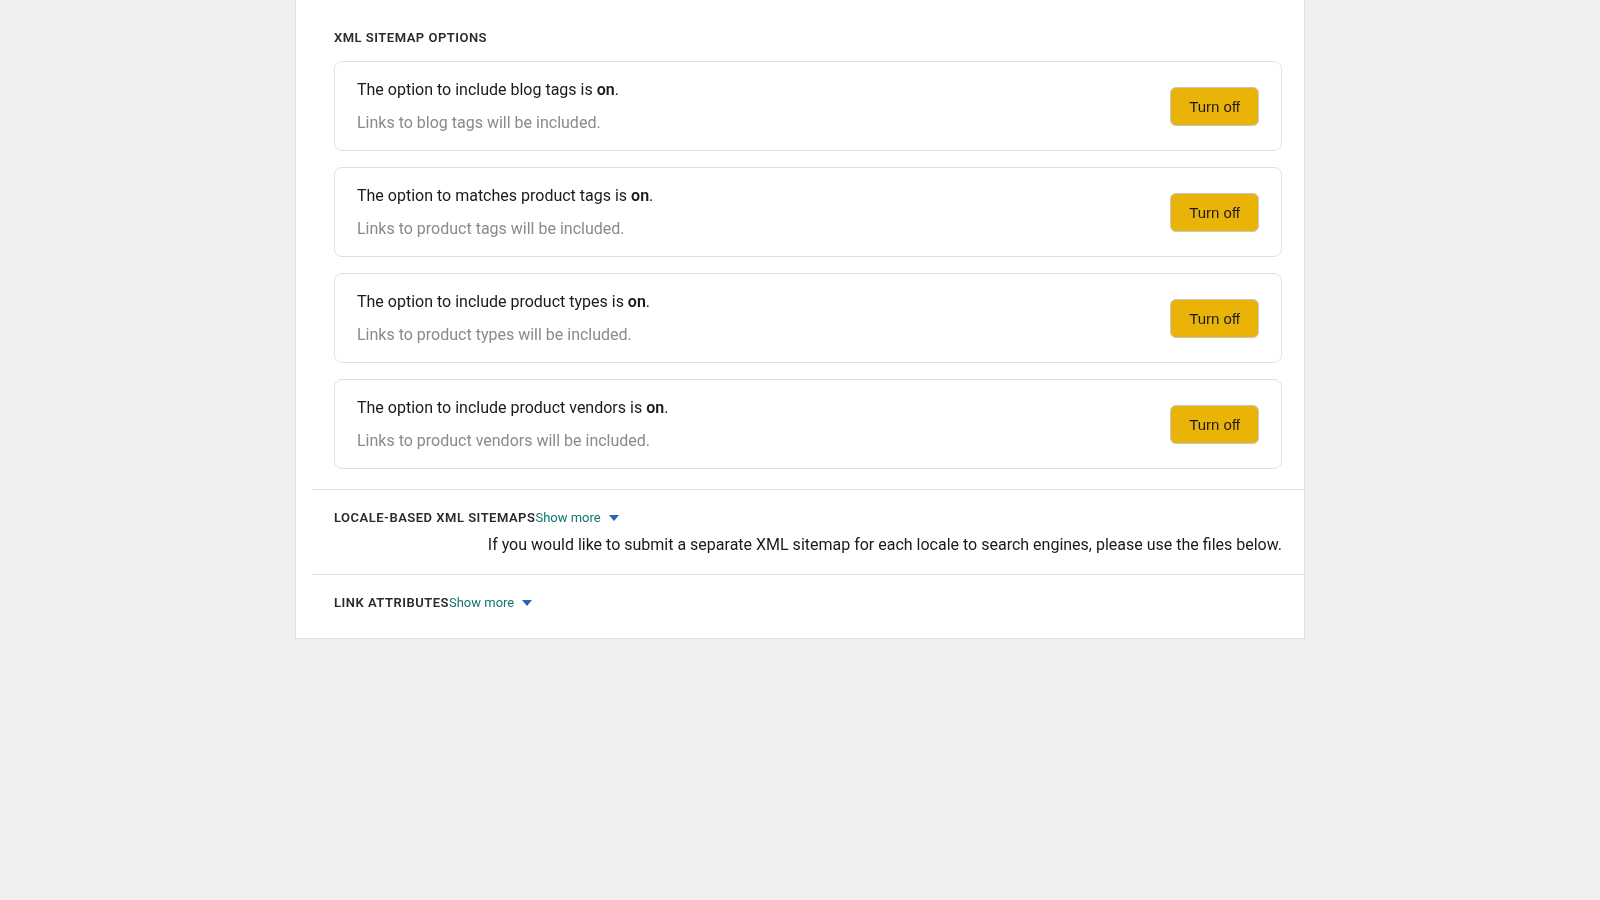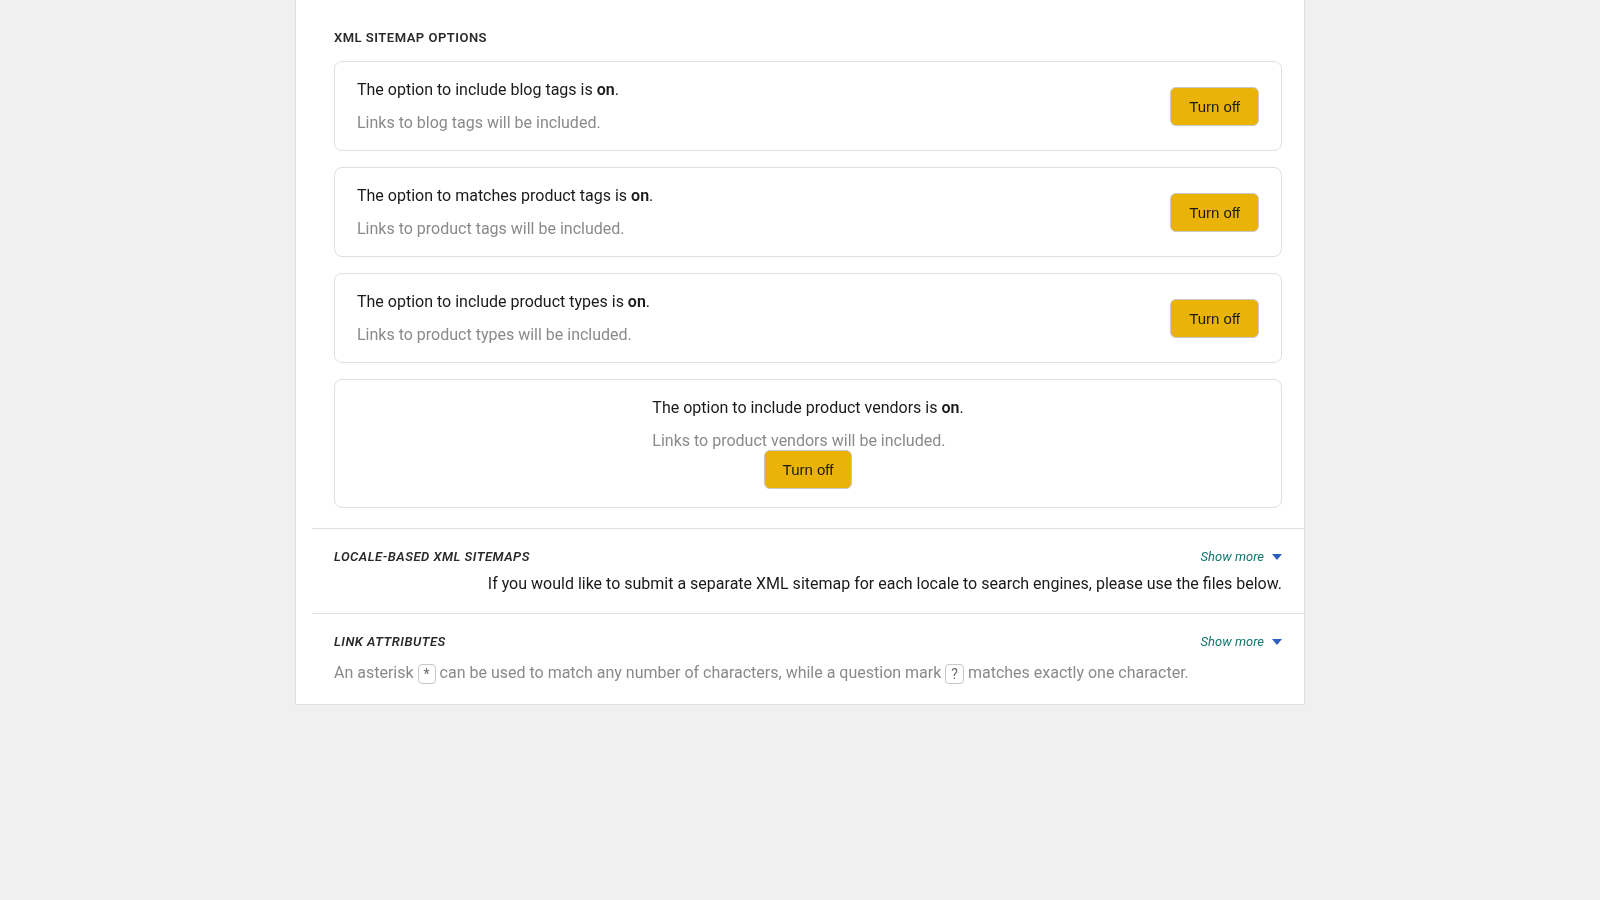--- a/index.html
+++ b/index.html
@@ -30,40 +30,38 @@
     .section-title {
       font-size: 13px;
       font-weight: 600;
       letter-spacing: 0.5px;
       color: #2a2a2a;
       text-transform: uppercase;
       margin-bottom: 16px;
     }
     .section-header {
       display: flex;
-      justify-content: space-between;
+      justify-content: flex-start;
       align-items: flex-start;
       margin-bottom: 8px;
-      font-style: italic;
     }
     .section-header .section-title {
       margin-bottom: 0;
     }
     .option-card {
       border: 1px solid #e0e0e0;
       border-radius: 8px;
       padding: 18px 22px;
       margin-bottom: 16px;
       display: flex;
       justify-content: space-between;
       align-items: center;
     }
     .option-card:last-child {
       margin-bottom: 0;
-      flex-direction: column;
     }
     .option-text {
       flex: 1;
     }
     .option-status {
       font-size: 16px;
       color: #1a1a1a;
       margin-bottom: 14px;
     }
     .option-status .state {
@@ -186,18 +184,15 @@
   </div>
 
   <div class="section">
     <div class="section-header">
       <div class="section-title">LINK ATTRIBUTES</div>
       <div class="show-more">
         <span>Show more</span>
         <span class="caret"></span>
       </div>
     </div>
-    <div class="hint">
-      <span>An asterisk </span><span class="keycap">*</span><span> can be used to match any number of characters, while a question mark </span><span class="keycap">?</span><span> matches exactly one character.</span>
-    </div>
   </div>
 
 </div>
 
 </body></html>

